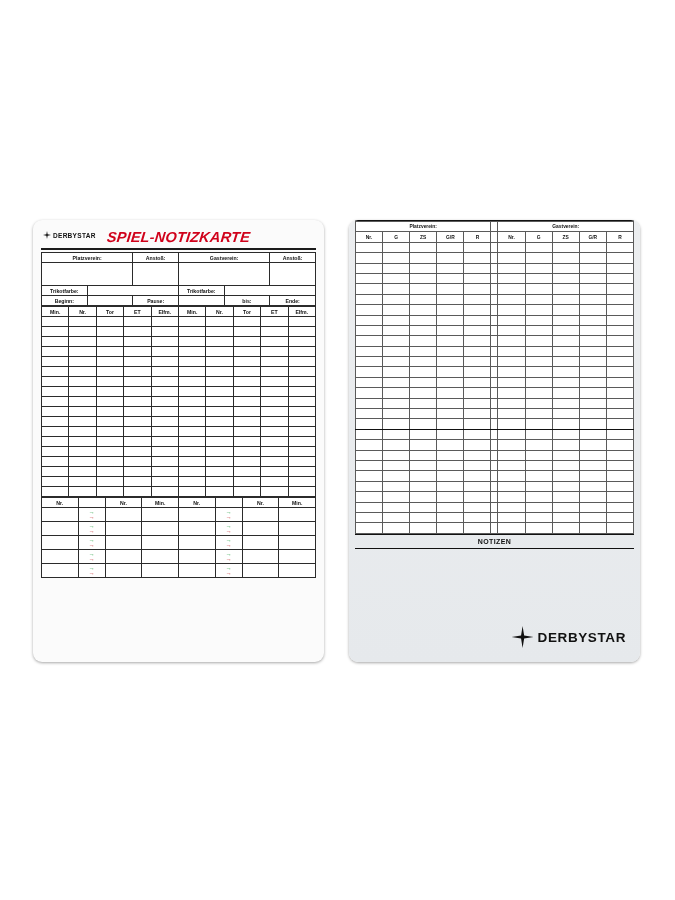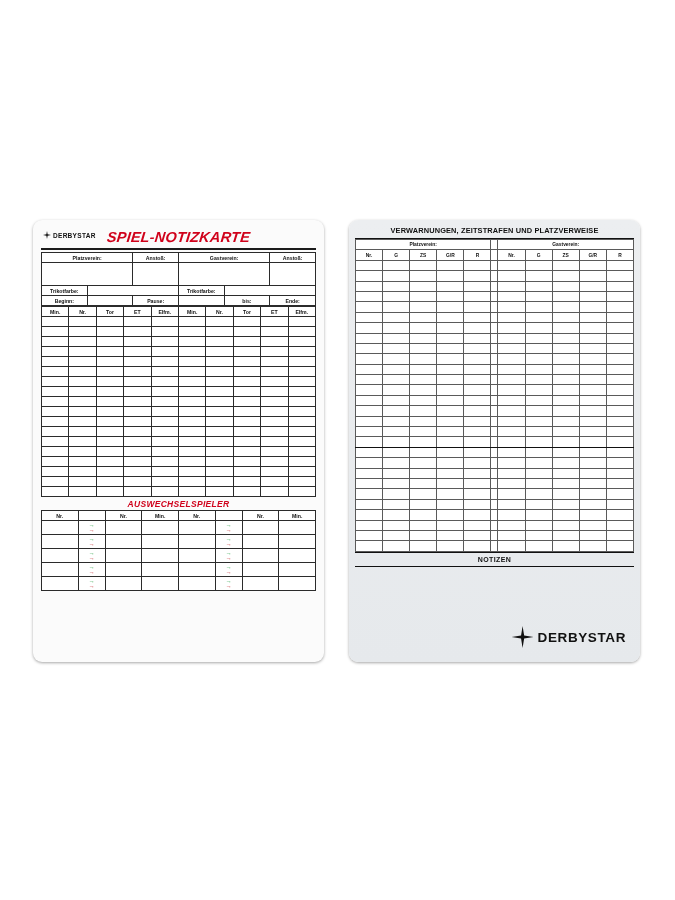--- a/index.html
+++ b/index.html
@@ -496,21 +496,20 @@
             <td></td>
             <td class="thick-left"></td>
             <td></td>
             <td></td>
             <td></td>
             <td></td>
           </tr>
         </tbody>
     </table>
 
-    <div class="sec-title">AUSWECHSELSPIELER</div>
 
     <table class="g" id="subs-table">
       <thead>
         <tr class="hdr-row">
             <td>Nr.</td>
             <td style="width: 26px;"></td>
             <td>Nr.</td>
             <td>Min.</td>
             <td class="thick-left">Nr.</td>
             <td style="width: 26px;"></td>
@@ -620,21 +619,20 @@
             <td style="height: 13px;"></td>
           </tr>
         </tbody>
     </table>
 
   </div>
 </div>
 
 <div class="card" id="card-back">
 
-  <div class="back-title">VERWARNUNGEN, ZEITSTRAFEN UND PLATZVERWEISE</div>
 
   <div class="back-grid-wrap">
     <table class="cards" id="cards-table">
       <thead>
         <tr id="cards-club-row">
             <td class="c-label" colspan="5">Platzverein:</td>
             <td class="c-label" style="width: 6px;"></td>
             <td class="c-label" colspan="5">Gastverein:</td>
           </tr>
         <tr id="cards-head-row">

